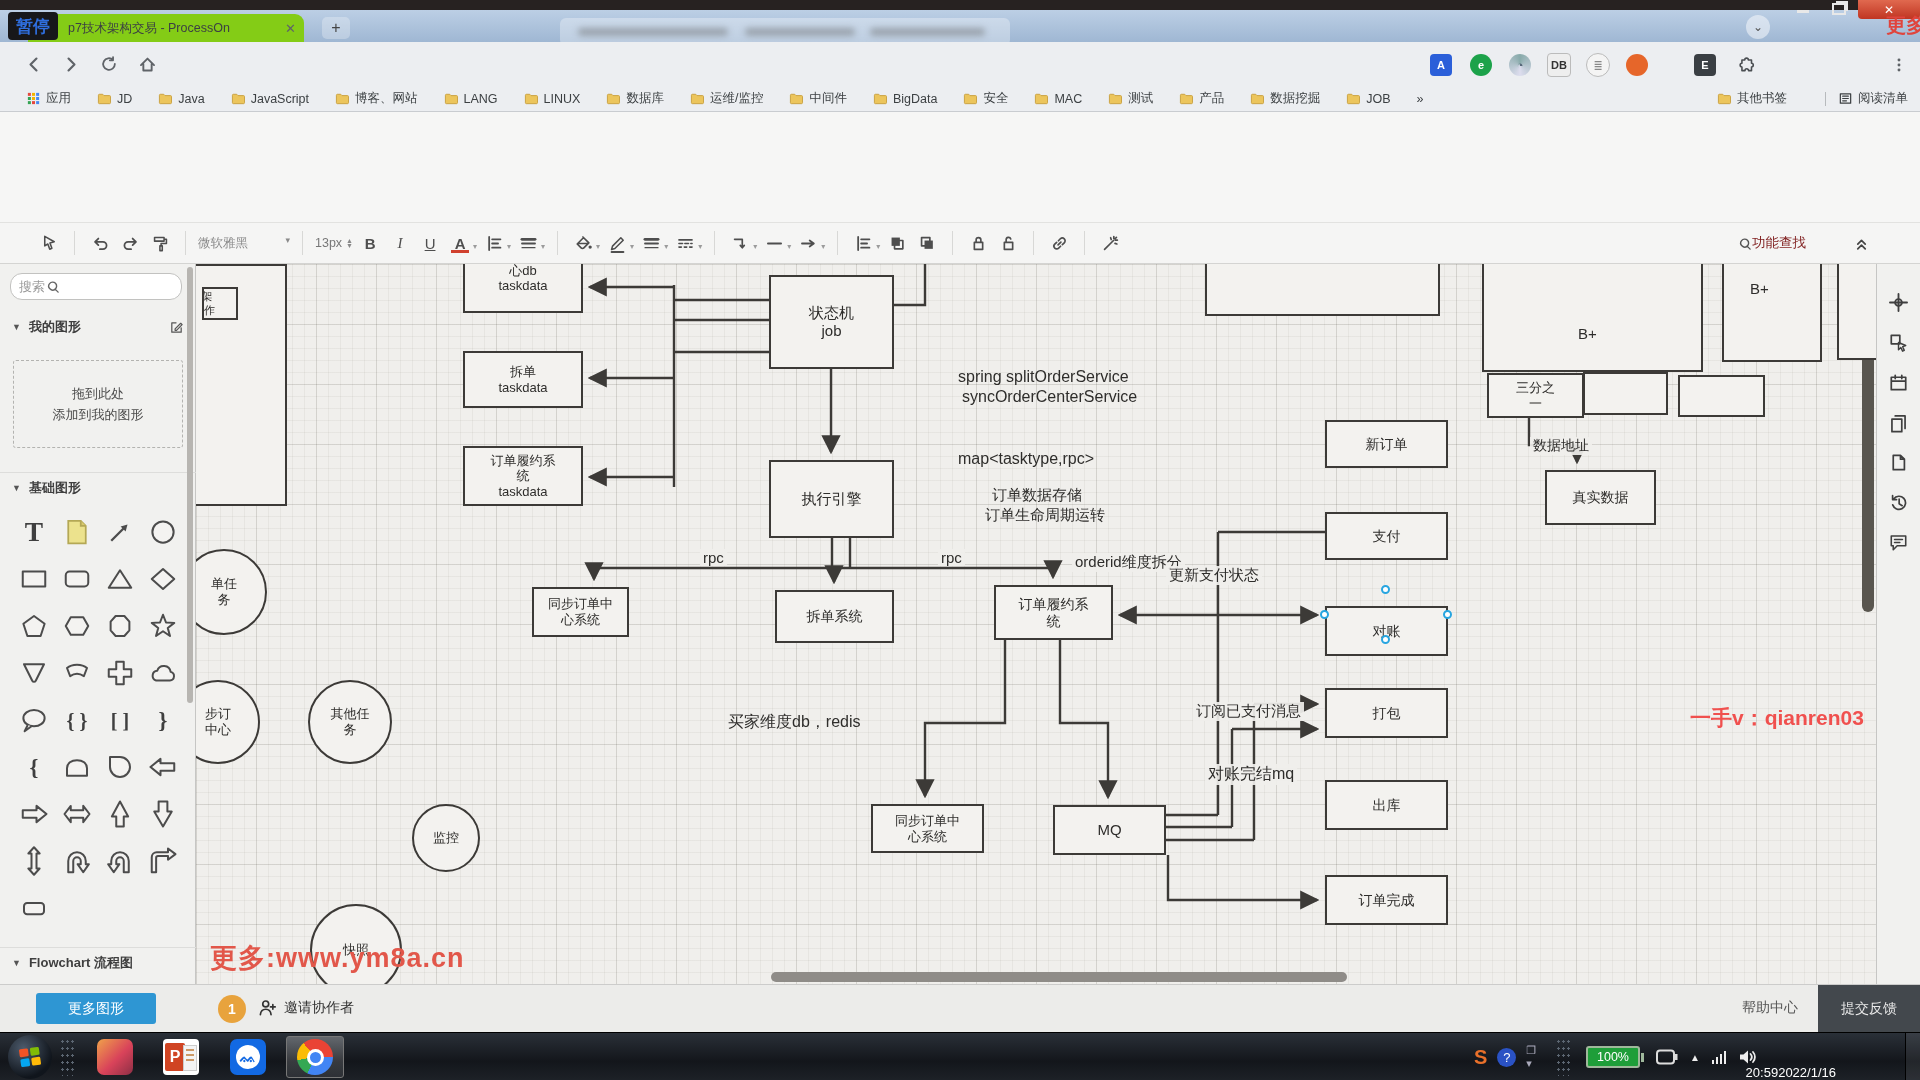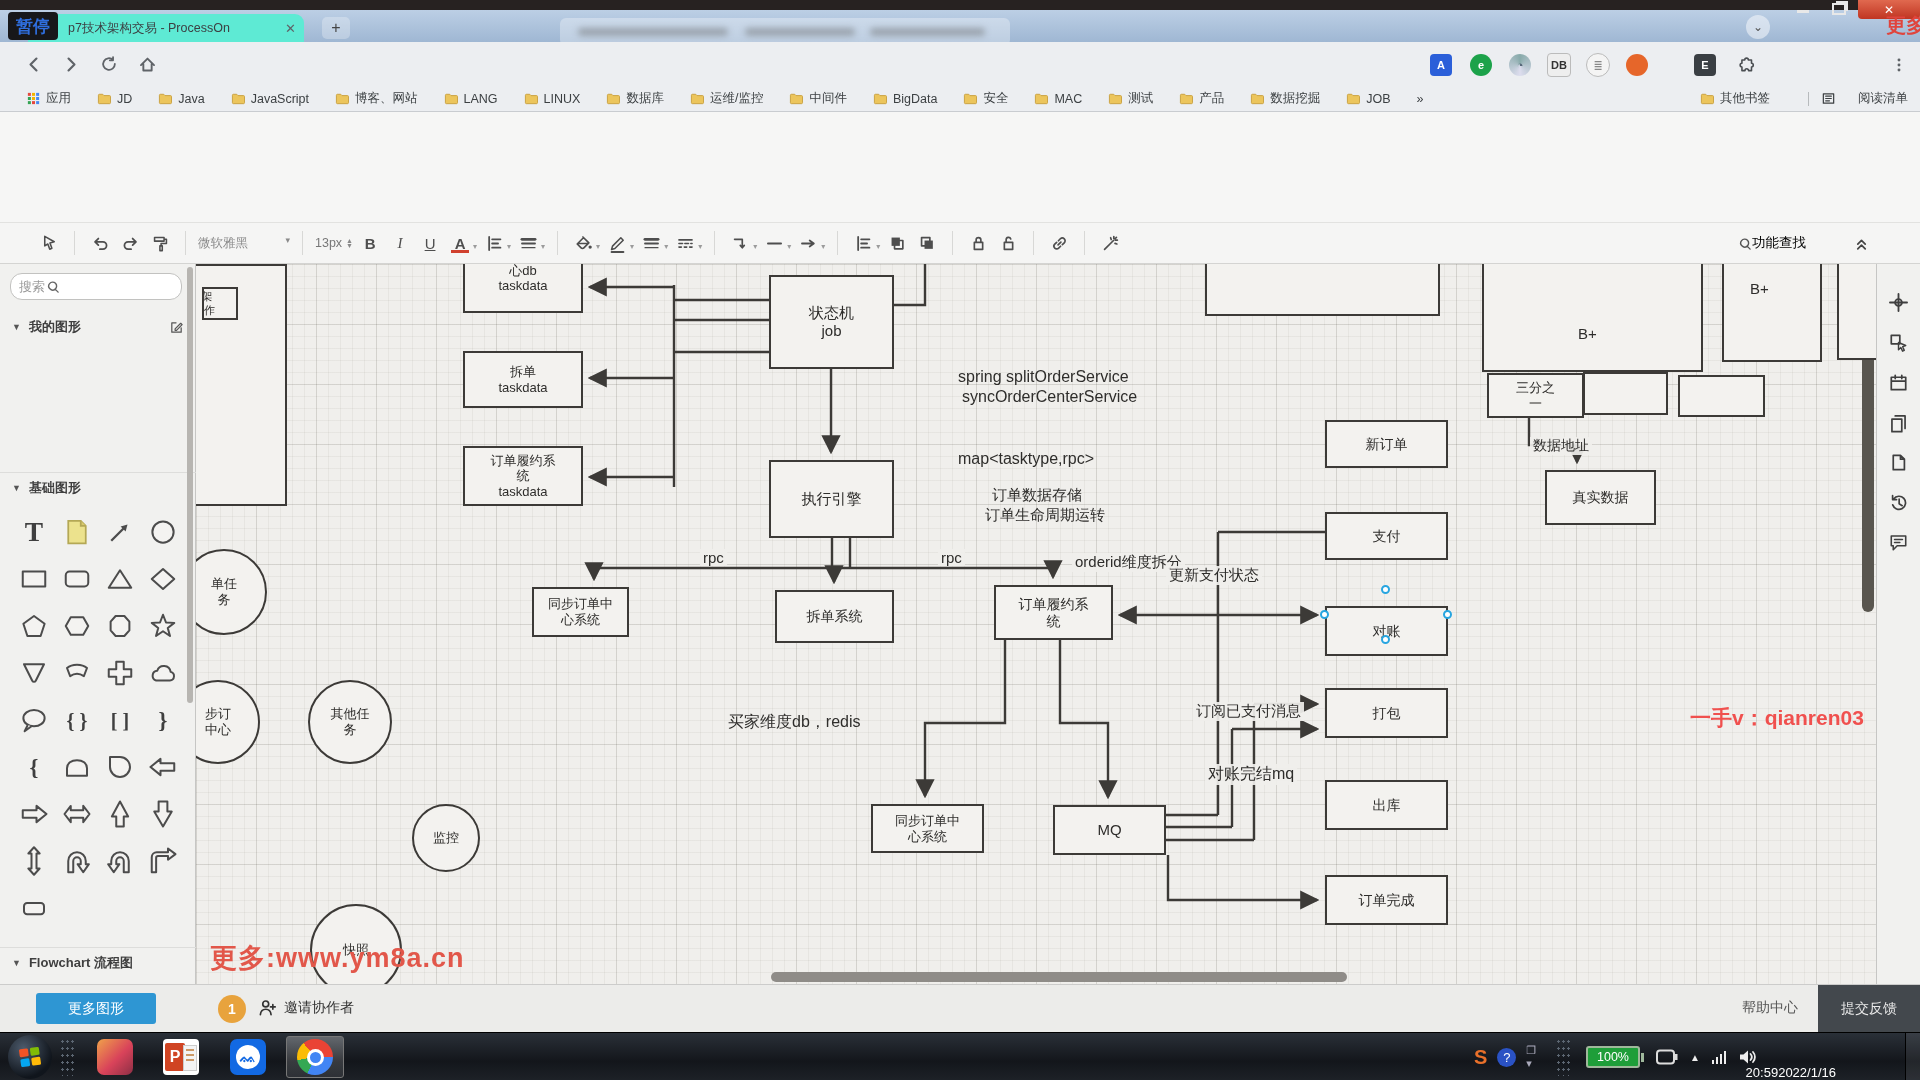--- a/index.html
+++ b/index.html
@@ -3,21 +3,21 @@
 <meta charset="utf-8">
 <style>
   html,body{margin:0;padding:0;background:#555;}
   #screen{position:relative;width:1920px;height:1080px;overflow:hidden;
     font-family:"Liberation Sans","DejaVu Sans",sans-serif;background:#efeeec;color:#333;}
   .abs{position:absolute;}
   svg.ic{display:block;}
   
   #topstrip{left:0;top:0;width:1920px;height:10px;background:#272221;}
   #tabstrip{left:0;top:10px;width:1920px;height:32px;background:linear-gradient(#bccfe5,#9fb7d3);}
-  #tab{left:28px;top:14px;width:276px;height:28px;background:#5eead4;border-radius:9px 9px 0 0;
+  #tab{left:28px;top:14px;width:276px;height:28px;background:#84cc16;border-radius:9px 9px 0 0;
     display:flex;align-items:center;padding:0 8px;box-sizing:border-box;}
   #tab .title{font-size:12.5px;color:#3c4043;white-space:nowrap;overflow:hidden;margin-left:32px;}
   #tab .x{margin-left:auto;color:#5f6368;font-size:13px;}
   #recorder{left:8px;top:12px;width:50px;height:28px;background:#17171a;border-radius:4px;
     color:#2f6fe0;font-weight:bold;font-size:17px;display:flex;align-items:center;justify-content:center;z-index:5;}
   #newtab{left:322px;top:17px;width:28px;height:22px;border-radius:5px;background:rgba(255,255,255,.28);
     color:#444;display:flex;align-items:center;justify-content:center;font-size:16px;}
   #tabblur{left:560px;top:8px;width:450px;height:28px;border-radius:6px;background:rgba(255,255,255,.32);overflow:hidden;}
   #tabblur .bar{position:absolute;top:10px;height:8px;background:#9aa3ad;filter:blur(3px);border-radius:4px;}
   #tabcaret{left:1746px;top:15px;width:24px;height:24px;border-radius:50%;background:rgba(245,248,252,.55);
@@ -69,21 +69,21 @@
   .tbi{width:24px;height:24px;display:flex;align-items:center;justify-content:center;color:#4e4e4e;margin:0 3px;flex:none;}
   .tbtxt{font-size:15px;color:#4e4e4e;}
   .mini{font-size:8px;color:#9b9b9b;margin:6px 2px 0 -2px;}
   #fontsel{display:flex;align-items:flex-start;width:92px;color:#8a8a8a;font-size:12.5px;margin:4px 2px;}
   #fontsel .c{margin-left:auto;font-size:9px;}
   #sizesel{display:flex;align-items:center;color:#777;font-size:12.5px;margin:0 2px;}
   #stepper{display:flex;flex-direction:column;font-size:7px;color:#888;line-height:5px;margin-left:4px;}
   .Abtn{position:relative;font-size:15px;font-weight:bold;}
   .Abtn i{position:absolute;left:3px;right:3px;bottom:2px;height:3px;background:#d0402e;}
   #tb-right{margin-left:auto;display:flex;align-items:center;margin-right:44px;}
-  #featuresearch{display:flex;align-items:center;color:#000000;font-size:13.5px;margin-right:40px;}
+  #featuresearch{display:flex;align-items:center;color:#7f1d1d;font-size:13.5px;margin-right:40px;}
   
   #sidebar{left:0;top:264px;width:196px;height:720px;background:#f1f1ef;border-right:1px solid #c6c6c4;box-sizing:border-box;}
   #sb-search{position:absolute;left:10px;top:9px;width:172px;height:27px;background:#fff;border:1px solid #c2c2c0;
     border-radius:12px;display:flex;align-items:center;padding:0 8px;box-sizing:border-box;}
   #sb-search .ph{color:#999;font-size:13px;}
   #sb-search svg{margin-left:auto;color:#666;}
   .sbsec{position:absolute;left:0;width:196px;height:30px;display:flex;align-items:center;padding:0 12px;
     box-sizing:border-box;border-top:1px solid #dddddb;font-size:13px;font-weight:bold;color:#3f3f3f;}
   .sbsec .car{font-size:9px;color:#555;margin-right:8px;}
   .sbsec .edit{margin-left:auto;color:#555;}
@@ -379,21 +379,21 @@
       <span class="bm">»</span>
     </div>
   <div class="abs" id="bmright">
     <span class="bm" id="otherbm">
         <svg viewBox="0 0 16 16" width="15" height="15" class="ic">
           <path d="M1.5 4.5c0-.6.4-1 1-1h3.6l1.4 1.4h5.9c.6 0 1 .4 1 1v6.6c0 .6-.4 1-1 1H2.5c-.6 0-1-.4-1-1z" fill="#ecc55c" stroke="#c9a040" stroke-width="1"></path>
         </svg>
         <span>其他书签</span>
       </span>
     <span class="sep"></span>
-    <span class="bm" style="margin-right:0;gap:17px;" id="readlist">
+    <span class="bm" style="margin-right:0;" id="readlist">
         <svg viewBox="0 0 16 16" width="15" height="15" class="ic" style="color: rgb(60, 64, 67);">
           <path d="M2.5 3h11v10h-11zM5 5.5h6M5 8h6M5 10.5h4" fill="none" stroke="currentColor" stroke-width="1.3" stroke-linecap="round" stroke-linejoin="round"></path>
         </svg>
         <span>阅读清单</span>
       </span>
   </div>
 
   <div class="abs" id="phead">
     <div class="abs" id="pback">↰</div>
     <div class="abs" id="ptitle">p7技术架构交易</div>
@@ -588,20 +588,24 @@
         </span>
     </div>
     <div class="sbsec" style="top:48px;border-top:none;">
       <span class="car">▼</span>
         <span>我的图形</span>
       <span class="edit" id="sbedit">
           <svg viewBox="0 0 16 16" width="15" height="15" class="ic" style="color: rgb(85, 85, 85);">
             <path d="M13 8.5V13H3V3h4.5M6.5 9.5l6-6 1.5 1.5-6 6H6.5z" fill="none" stroke="currentColor" stroke-width="1.3" stroke-linecap="round" stroke-linejoin="round"></path>
           </svg>
         </span>
+    </div>
+    <div id="dropzone">
+      <span>拖到此处</span>
+        <span>添加到我的图形</span>
     </div>
     <div class="sbsec" style="top:208px;">
       <span class="car">▼</span>
         <span>基础图形</span>
     </div>
     <div id="palette">
         <div class="shape">
           <svg class="ic" width="30" height="30" viewBox="0 0 24 24">
             <text x="12" y="19" font-size="22" font-weight="bold" text-anchor="middle" fill="#3f3f3f" font-family="Liberation Serif,serif">T</text>
           </svg>

